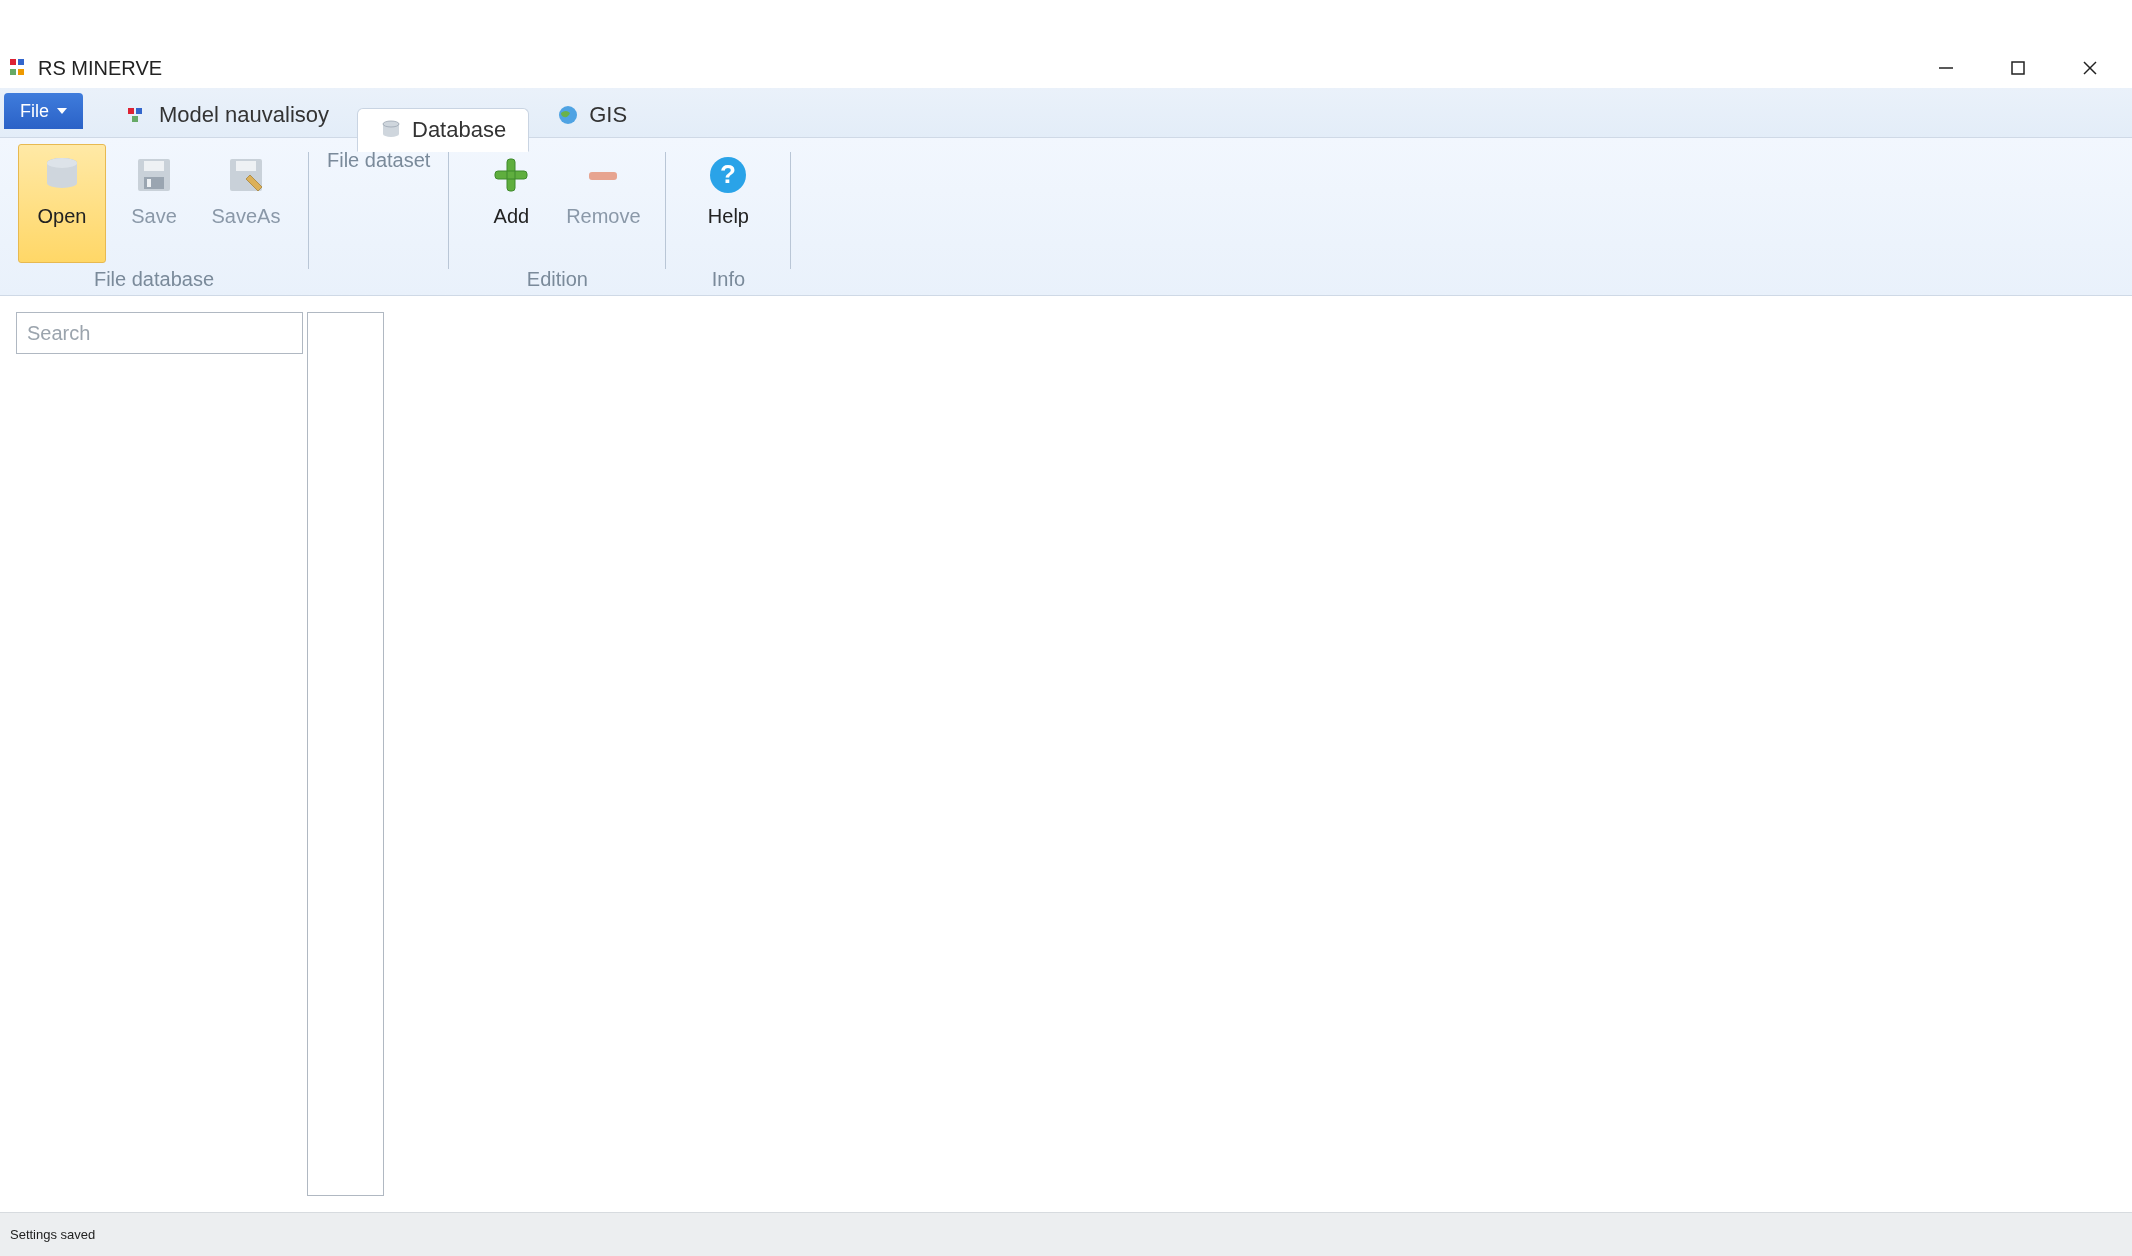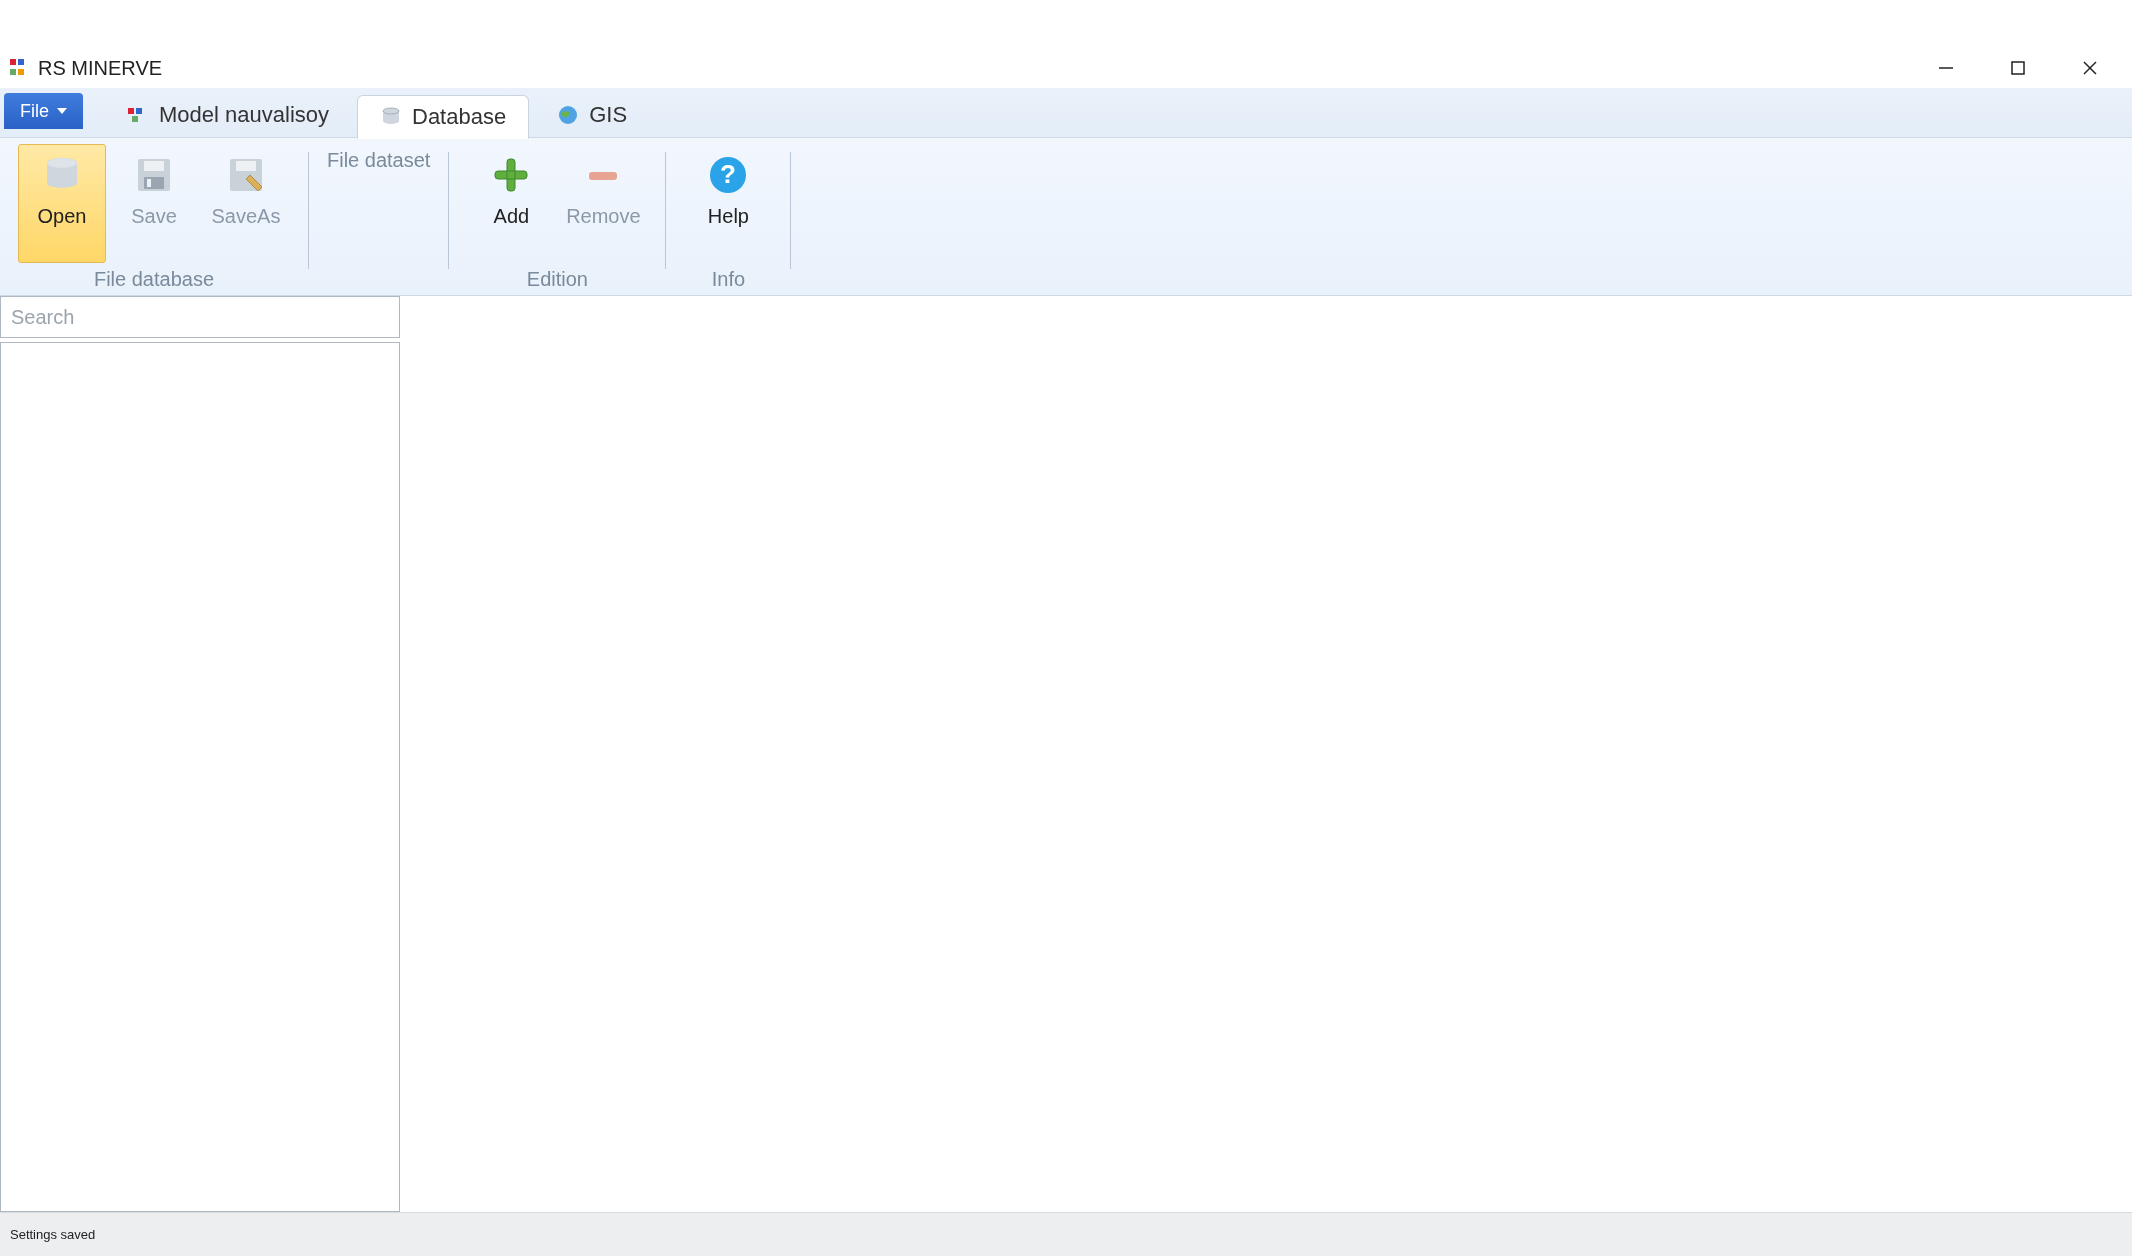--- a/index.html
+++ b/index.html
@@ -15,39 +15,39 @@
   .title-text { font-size:20px; color:#222; }
   .win-controls { display:flex; }
   .win-btn { width:72px; height:48px; display:flex; align-items:center; justify-content:center; cursor:default; }
   .win-btn svg { width:18px; height:18px; }
 
   
   .tabstrip { height:50px; display:flex; align-items:flex-end; background:linear-gradient(#eaf1fa,#e3edf8); border-bottom:1px solid #cfd9e6; padding-left:4px; }
   .file-btn { height:36px; padding:0 16px; display:flex; align-items:center; gap:8px; color:#fff; background:linear-gradient(#3f7cdc,#2b62c7); border-radius:4px 4px 0 0; margin-right:22px; margin-bottom:8px; cursor:default; font-size:18px;}
   .file-btn .caret { width:0; height:0; border-left:5px solid transparent; border-right:5px solid transparent; border-top:6px solid #fff; }
   .tab { height:44px; display:flex; align-items:center; gap:10px; padding:0 22px; margin-right:6px; cursor:default; color:#333; font-size:22px;}
-  .tab.active { background:#fff; border:1px solid #c9d4e2; border-bottom:1px solid #fff; border-radius:6px 6px 0 0; position:relative; top:2px;}
+  .tab.active { background:#fff; border:1px solid #c9d4e2; border-bottom:1px solid #fff; border-radius:6px 6px 0 0; position:relative; top:15px;}
   .tab .tab-icon { width:22px; height:22px; display:inline-flex; align-items:center; justify-content:center; }
 
   
   .ribbon { height:158px; background:linear-gradient(#f2f7fe, #e9f1fb); border-bottom:1px solid #cfd9e6; display:flex; padding:6px 10px 0 10px; }
   .group { display:flex; flex-direction:column; align-items:center; padding:0 8px; }
   .group-buttons { display:flex; gap:4px; flex:1; }
   .group-sep { width:1px; background:#b9c6d6; margin:8px 10px 26px; }
   .group-label { color:#7a8a9a; font-size:20px; height:32px; display:flex; align-items:center; justify-content:center; width:100%; }
   .rbtn { width:88px; display:flex; flex-direction:column; align-items:center; gap:6px; padding:6px 4px 4px; border:1px solid transparent; border-radius:3px; cursor:default;}
   .rbtn.active { background:linear-gradient(#ffe9a6,#ffd767); border:1px solid #e7b951;}
   .rbtn.disabled { color:#8a98a8; }
   .rbtn .ricon { width:48px; height:48px; display:flex; align-items:center; justify-content:center;}
   .rbtn .rlabel { font-size:20px; color:#222;}
   .rbtn.disabled .rlabel { color:#8a98a8; }
 
   
   .body { flex:1; display:flex; min-height:0; }
-  .sidepanel { width:400px; display:flex; flex-direction:column; padding:0; gap:4px;justify-content:space-between; }
+  .sidepanel { width:400px; display:flex; padding:16px; gap:4px;justify-content:space-between; }
   .search { height:42px; border:1px solid #b0b8c2; padding:0 10px; font-size:20px; color:#9ba4ad; background:#fff; outline:none;}
   .search::placeholder { color:#9ba4ad; }
   .tree { flex:1; border:1px solid #b0b8c2; background:#fff; }
   .content { flex:1; background:#fff; }
 
   
   .statusbar { height:44px; background:#eceef0; display:flex; align-items:center; padding:0 10px; color:#222; font-size:13px; border-top:1px solid #d7dbdf;}
 </style>
 </head>
 <body>

